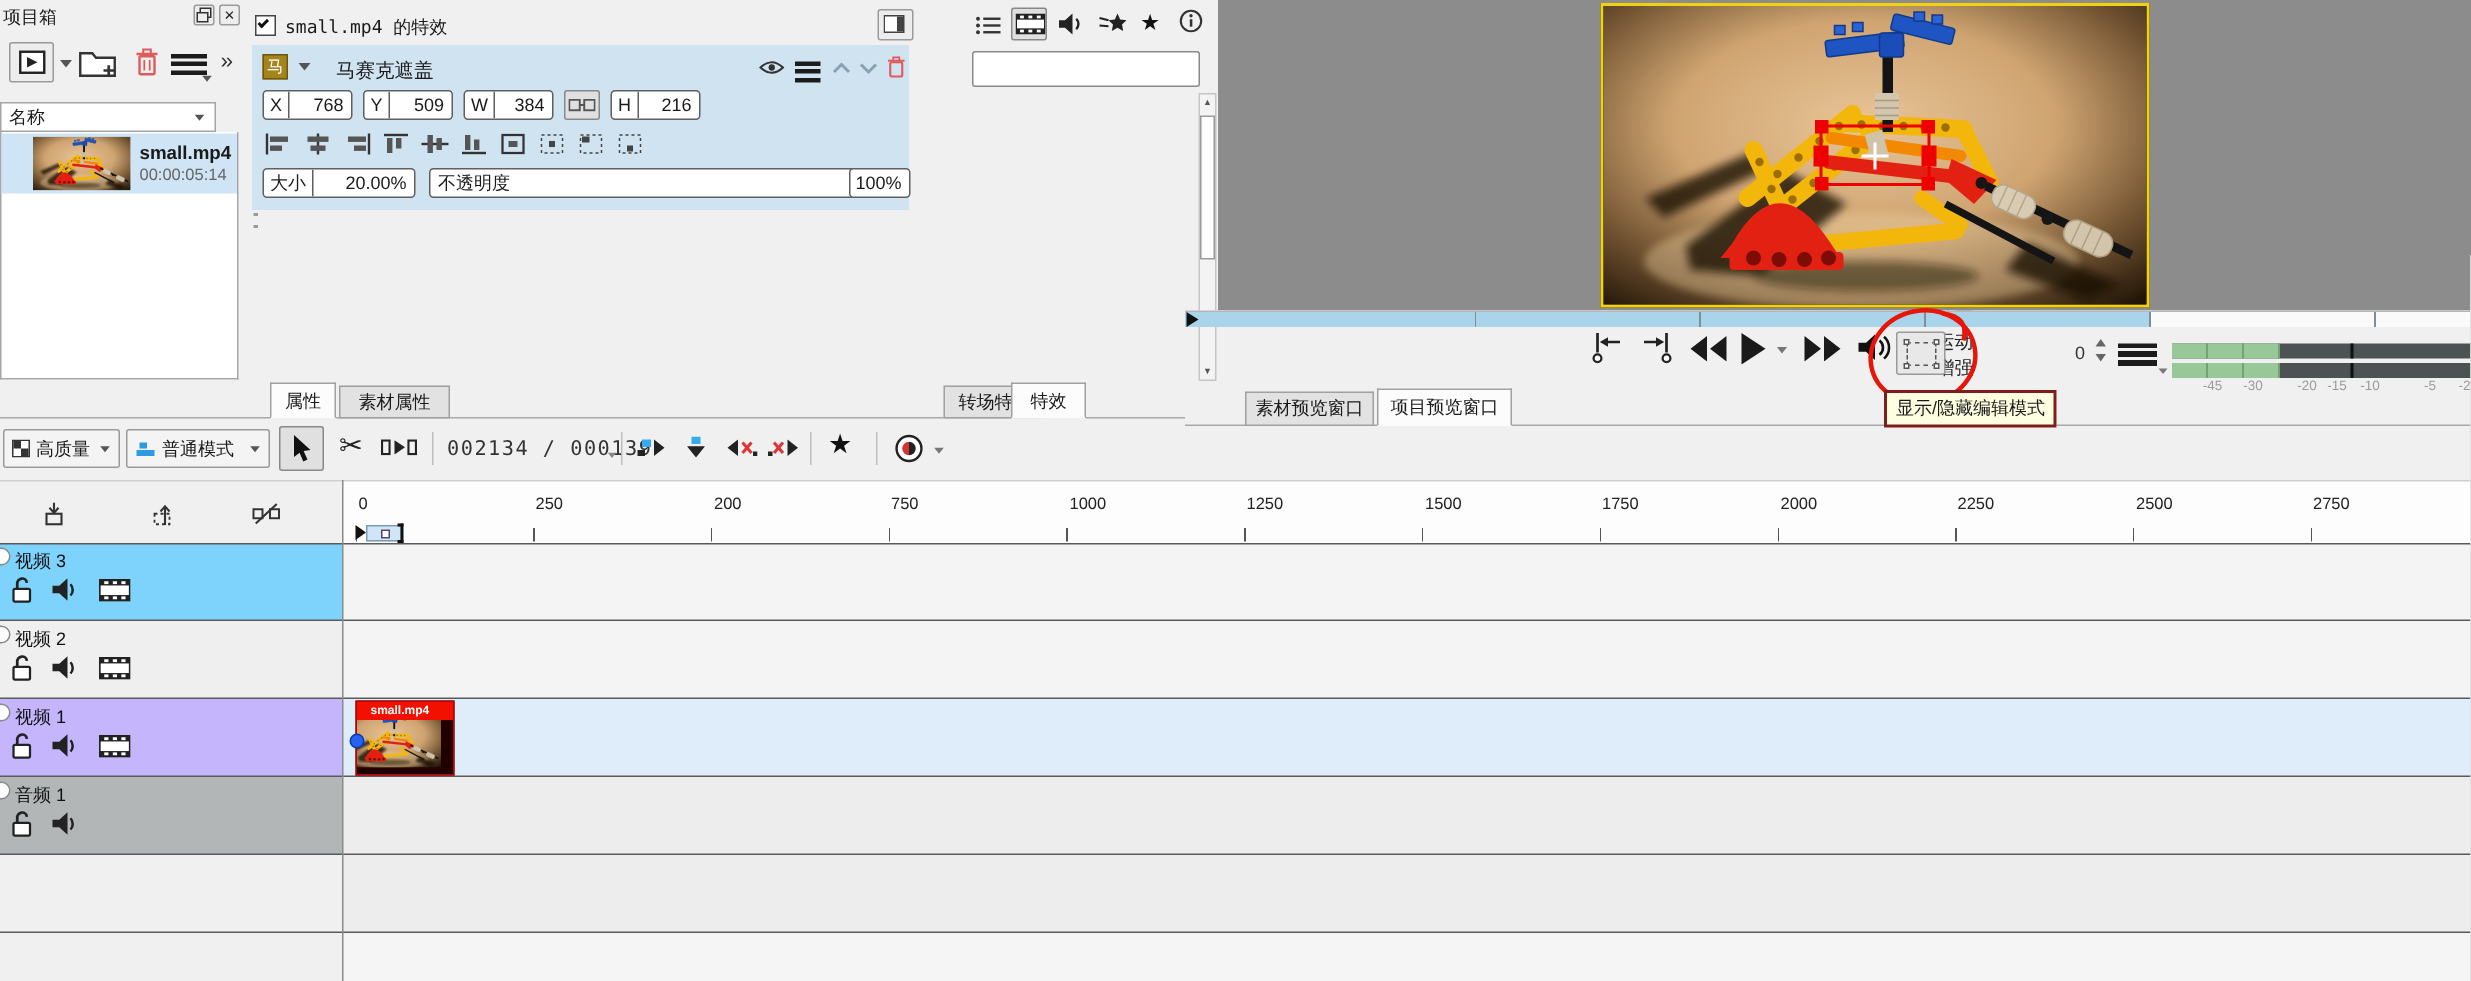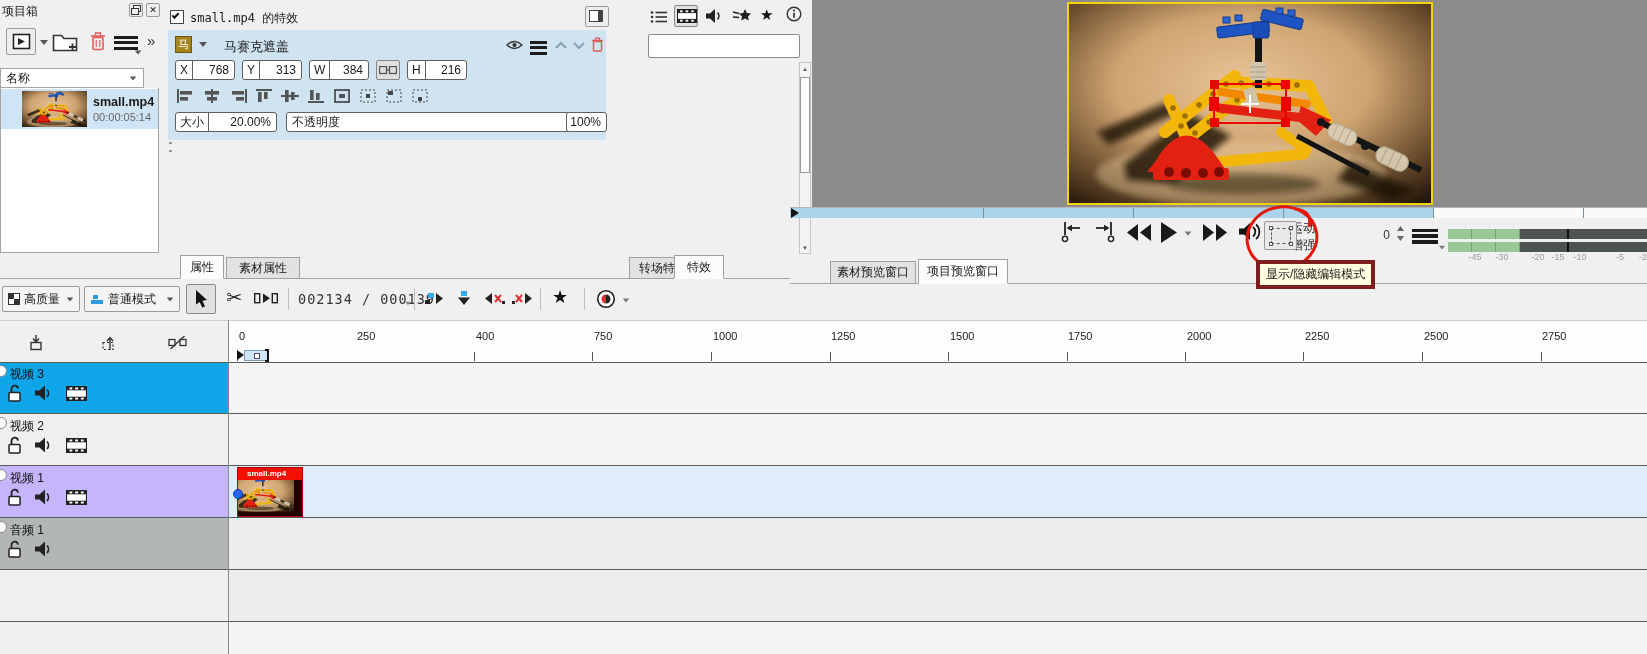--- a/index.html
+++ b/index.html
@@ -228,21 +228,21 @@
           <path d="M4.5 3 v-1.8 h4 v1.8" fill="none" stroke="#e05a5a" stroke-width="1.2"></path>
         </svg>
       </div>
 
       <div class="field abs" style="left:7px;top:30px;width:60px;">
         <span class="lab">X</span>
         <span class="val">768</span>
       </div>
       <div class="field abs" style="left:74px;top:30px;width:60px;">
         <span class="lab">Y</span>
-        <span class="val">313</span>
+        <span class="val">509</span>
       </div>
       <div class="field abs" style="left:141px;top:30px;width:60px;">
         <span class="lab">W</span>
         <span class="val">384</span>
       </div>
       <div class="abs btn pressed" style="left:208px;top:30px;width:24px;height:20px;">
         <svg width="18" height="9" style="margin:5px 0 0 2px">
           <rect x="0.5" y="0.5" width="7" height="7" fill="none" stroke="#555" stroke-width="1.3"></rect>
           <rect x="10.5" y="0.5" width="7" height="7" fill="none" stroke="#555" stroke-width="1.3"></rect>
           <line x1="7.5" y1="4" x2="10.5" y2="4" stroke="#555" stroke-width="1.3"></line>
@@ -519,21 +519,21 @@
   <span class="meterlab" style="left:1558px;">-15</span>
   <span class="meterlab" style="left:1580px;">-10</span>
   <span class="meterlab" style="left:1620px;">-5</span>
   <span class="meterlab" style="left:1643px;">-2</span>
 
   <svg class="abs" style="left:1243px;top:203px;pointer-events:none;z-index:9;" width="82" height="72">
     <ellipse cx="39" cy="35" rx="35" ry="31" fill="none" stroke="#e6170a" stroke-width="3" transform="rotate(-10 39 35)"></ellipse>
     <path d="M52 6 q18 2 14 18" fill="none" stroke="#e6170a" stroke-width="3"></path>
   </svg>
 
-  <div class="abs" style="left:1256px;top:260px;background:#ffffe1;border:4px solid #7f1d1d;padding:2px 6px;font-size:12px;z-index:10;white-space:nowrap;">显示/隐藏编辑模式</div>
+  <div class="abs" style="left:1256px;top:260px;background:#ffffe1;border:2px solid #7f1d1d;padding:2px 6px;font-size:12px;z-index:10;white-space:nowrap;">显示/隐藏编辑模式</div>
 
   <div class="abs hline" style="left:0;top:278px;width:790px;"></div>
   <div class="abs tab active" style="left:180px;top:255px;width:44px;height:24px;">
       <span>属性</span>
     </div>
   <div class="abs tab" style="left:226px;top:257px;width:74px;height:22px;">
       <span>素材属性</span>
     </div>
 
   <div class="abs tab" style="left:604px;top:257px;width:68px;height:22px;margin-left:25px;">
@@ -646,21 +646,21 @@
       <svg width="19" height="15">
         <rect x="1" y="4.5" width="6" height="6" fill="none" stroke="#333" stroke-width="1.3"></rect>
         <rect x="12" y="4.5" width="6" height="6" fill="none" stroke="#333" stroke-width="1.3"></rect>
         <line x1="16.5" y1="1" x2="2.5" y2="14" stroke="#333" stroke-width="1.4"></line>
       </svg>
     </div>
   </div>
 
   <span class="rlab" style="left:239px;">0</span>
   <span class="rlab" style="left:357px;">250</span>
-  <span class="rlab" style="left:476px;">400</span>
+  <span class="rlab" style="left:476px;">200</span>
   <span class="rlab" style="left:594px;">750</span>
   <span class="rlab" style="left:713px;">1000</span>
   <span class="rlab" style="left:831px;">1250</span>
   <span class="rlab" style="left:950px;">1500</span>
   <span class="rlab" style="left:1068px;">1750</span>
   <span class="rlab" style="left:1187px;">2000</span>
   <span class="rlab" style="left:1305px;">2250</span>
   <span class="rlab" style="left:1424px;">2500</span>
   <span class="rlab" style="left:1542px;">2750</span>
   <div class="abs" style="left:237px;top:352px;width:1410px;height:9px;background:repeating-linear-gradient(to right,#555 0 1px,transparent 1px 118.5px);"></div>
@@ -670,21 +670,21 @@
     <div style="position:absolute;right:-2px;top:-2px;width:4px;height:13px;border:2px solid #111;border-left:none;"></div>
   </div>
 
   <div class="abs" style="left:228px;top:362px;width:1419px;height:52px;background:#f4f4f4;"></div>
   <div class="abs" style="left:228px;top:414px;width:1419px;height:52px;background:#f4f4f4;"></div>
   <div class="abs" style="left:228px;top:466px;width:1419px;height:52px;background:#dfecf9;"></div>
   <div class="abs" style="left:228px;top:518px;width:1419px;height:52px;background:#ededed;"></div>
   <div class="abs" style="left:228px;top:570px;width:1419px;height:52px;background:#ededed;"></div>
   <div class="abs" style="left:228px;top:622px;width:1419px;height:32px;background:#f5f5f5;"></div>
 
-  <div class="abs" style="left:0;top:362px;width:228px;height:52px;background:#0ea5e9;">
+  <div class="abs" style="left:0;top:362px;width:228px;height:52px;background:#7dd3fc;">
     <div class="circ abs" style="left:-5px;top:3px;"></div>
     <span class="trackname abs" style="left:10px;top:4px;">视频 3</span>
     <div class="abs" style="left:8px;top:22px;">
       <svg width="14" height="18">
           <path d="M3.5 8.5 V5.2 a3.2 3.2 0 0 1 6.4 -0.6" fill="none" stroke="#222" stroke-width="1.8"></path>
           <rect x="1" y="8.5" width="11" height="8.5" rx="1" fill="#fff" stroke="#222" stroke-width="1.5"></rect>
         </svg>
     </div>
     <div class="abs" style="left:34px;top:23px;">
       <svg width="20" height="16">

